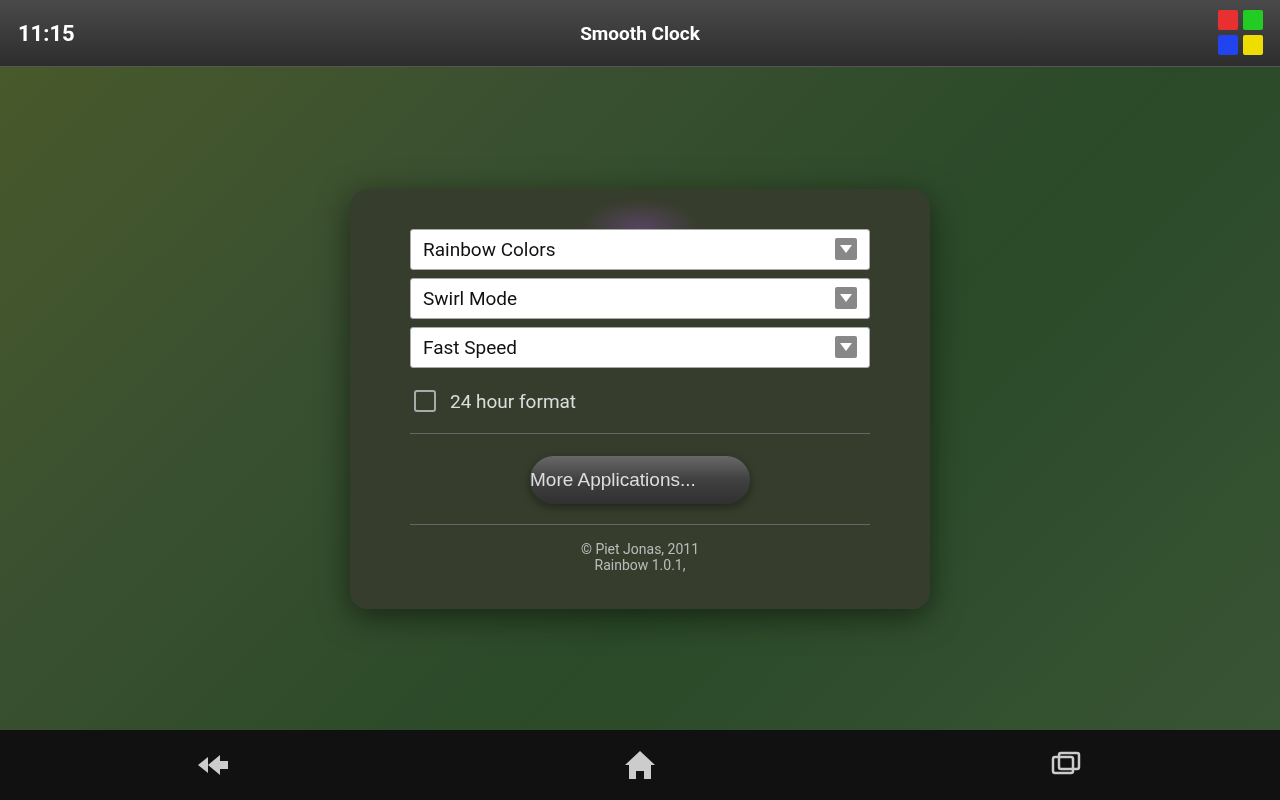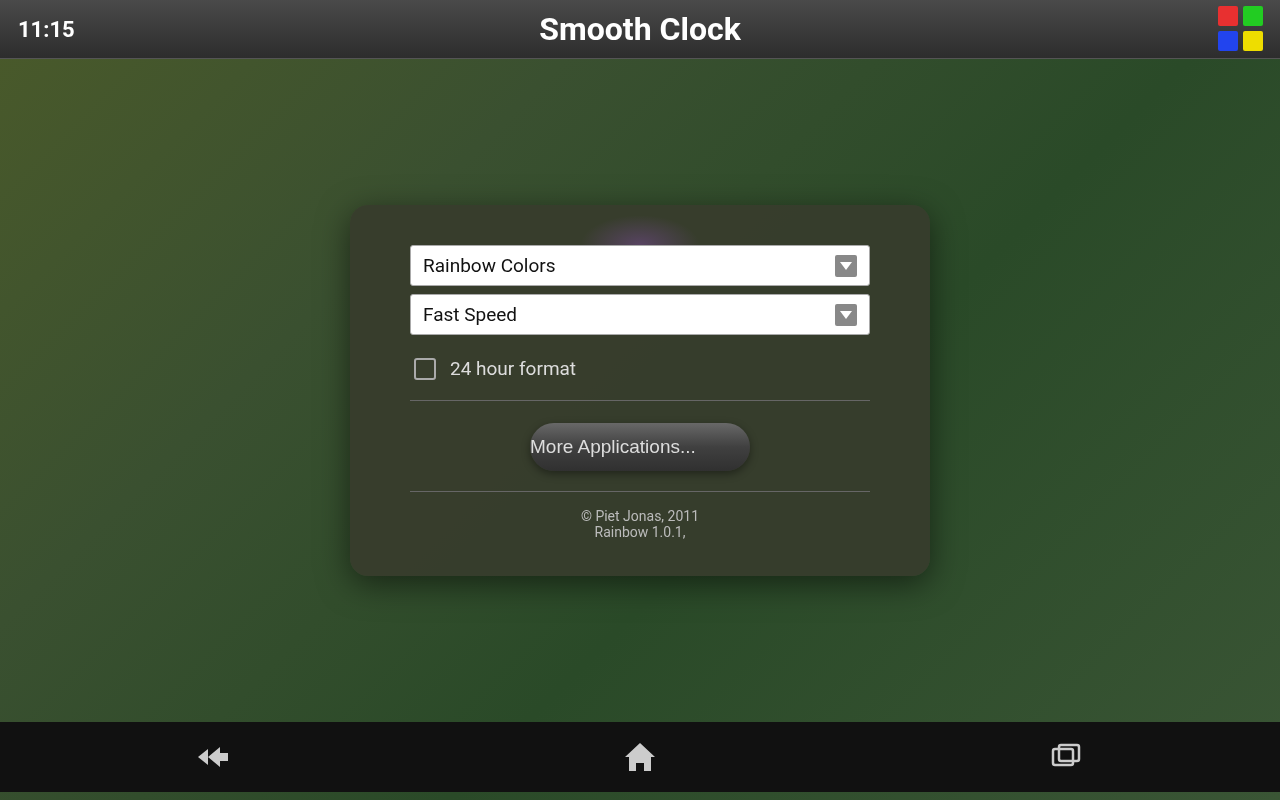--- a/index.html
+++ b/index.html
@@ -7,38 +7,38 @@
       width: 1280px;
       height: 800px;
       overflow: hidden;
       font-family: 'Roboto', Arial, sans-serif;
       background: linear-gradient(135deg, #4a5a2a 0%, #3a5030 30%, #2a4a28 60%, #3a5535 100%);
     }
 
     
     #topbar {
       width: 100%;
-      height: 59px;
+      height: 67px;
       background: linear-gradient(180deg, #4a4a4a 0%, #2d2d2d 100%);
       display: flex;
       align-items: center;
       justify-content: center;
       position: relative;
       border-bottom: 1px solid #555;
     }
     #time {
       position: absolute;
       left: 18px;
       color: #ffffff;
       font-size: 22px;
       font-weight: bold;
     }
     #app-title {
       color: #ffffff;
-      font-size: 32px;
+      font-size: 19px;
       font-weight: bold;
     }
     #color-grid {
       position: absolute;
       right: 16px;
       display: grid;
       grid-template-columns: 1fr 1fr;
       gap: 3px;
       width: 46px;
       height: 46px;
@@ -226,20 +226,26 @@
 <div id="main">
   <div id="dialog">
 
     <div class="dropdown-container">
       <div class="dropdown">
         <span>Rainbow Colors</span>
         <div class="dropdown-arrow"></div>
       </div>
     </div>
 
+    <div class="dropdown-container">
+      <div class="dropdown">
+        <span>Swirl Mode</span>
+        <div class="dropdown-arrow"></div>
+      </div>
+    </div>
 
     <div class="dropdown-container">
       <div class="dropdown">
         <span>Fast Speed</span>
         <div class="dropdown-arrow"></div>
       </div>
     </div>
 
     <div id="checkbox-row">
       <div id="checkbox"></div>

